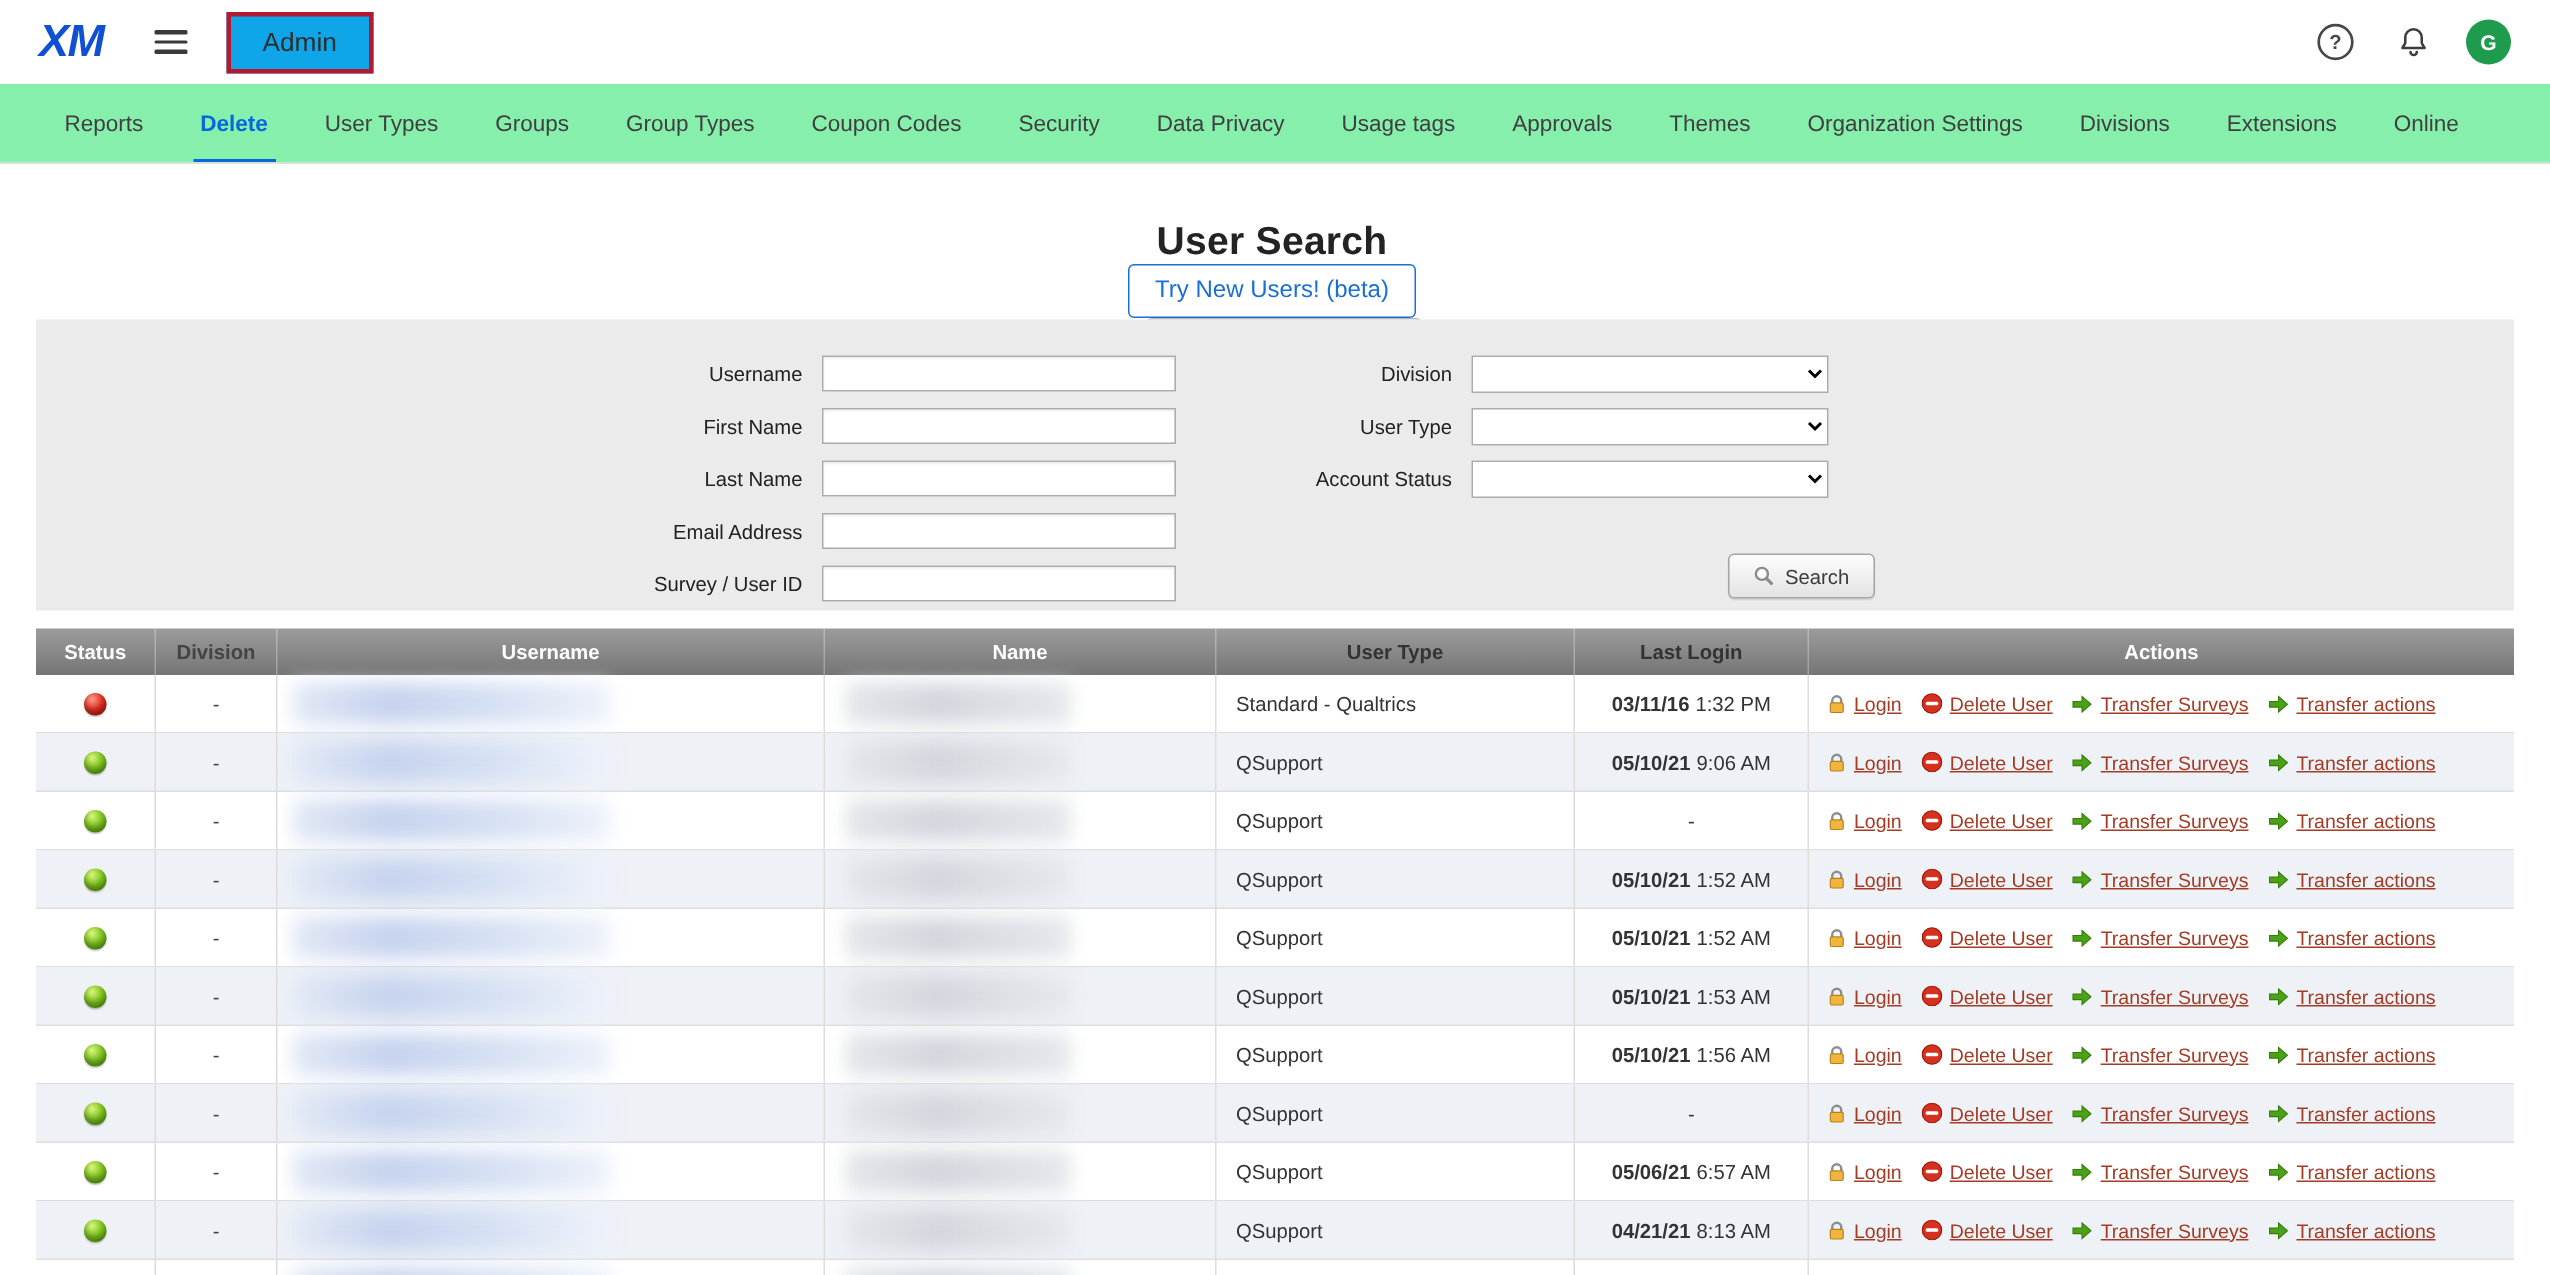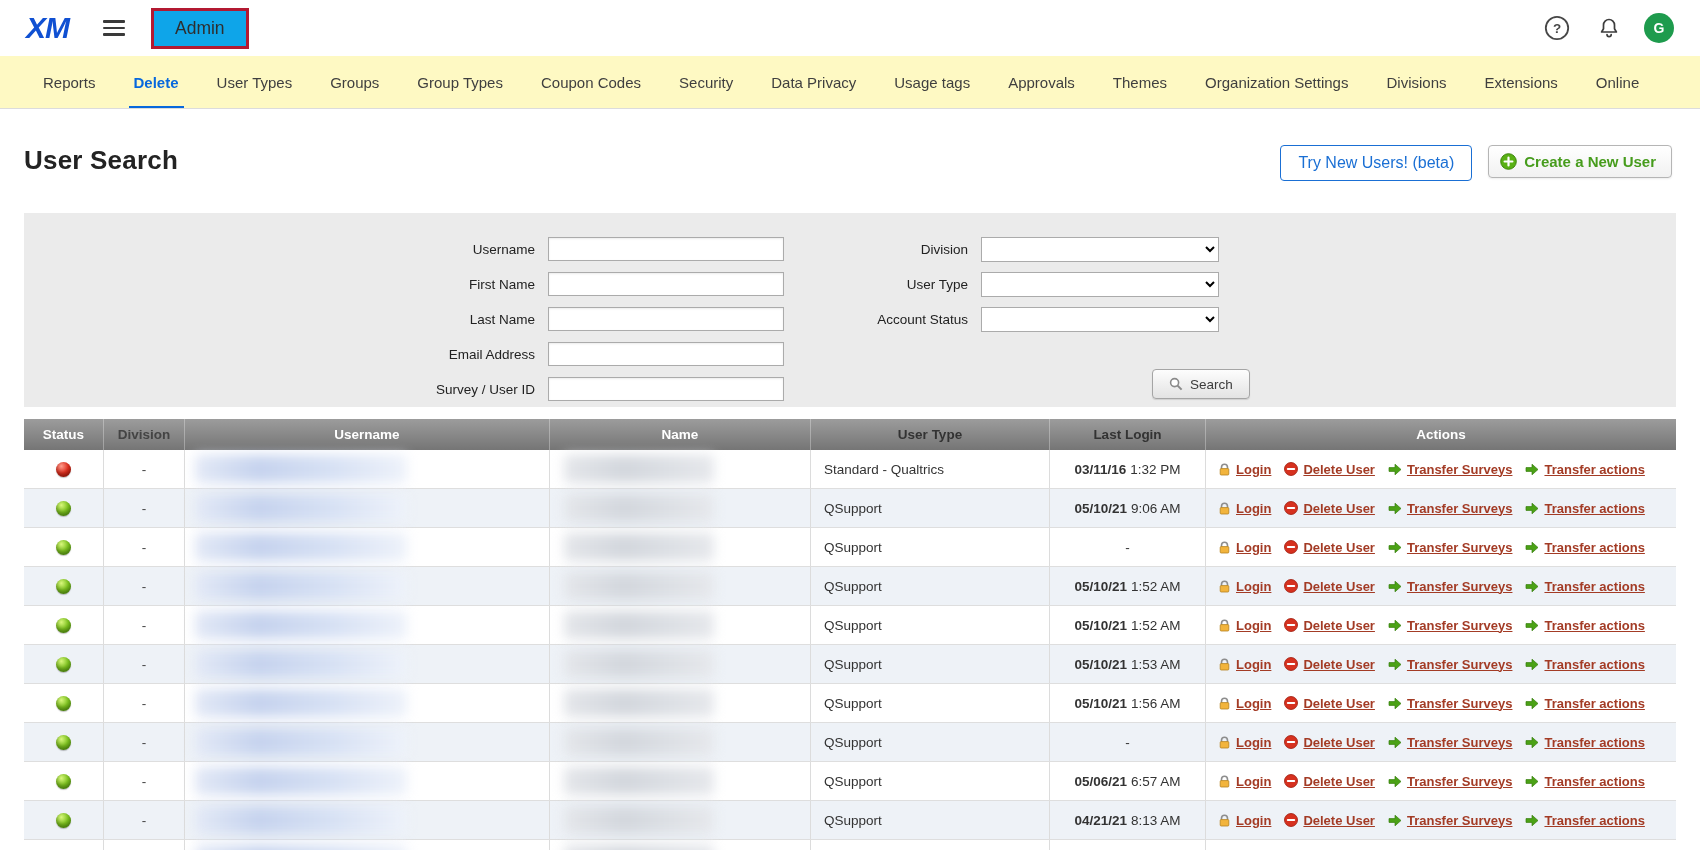--- a/index.html
+++ b/index.html
@@ -9,27 +9,27 @@
   .topbar{height:56px;display:flex;align-items:center;padding:0 26px;background:#fff;}
   .logo{font-size:30px;font-weight:900;font-style:italic;color:#1050d2;letter-spacing:-1px;margin-right:34px;cursor:pointer;}
   .hamburger{width:22px;display:flex;flex-direction:column;gap:4px;margin-right:26px;cursor:pointer;}
   .hamburger span{display:block;height:2.5px;background:#3a3a3a;border-radius:1px;}
   .admin-box{border:3px solid #b31931;padding:7px 21px;font-size:17.5px;color:#2e2e2e;background:#0ea5e9;}
   .topbar-spacer{flex:1;}
   .topbar-icon{width:34px;height:34px;display:flex;align-items:center;justify-content:center;margin-left:18px;cursor:pointer;}
   .avatar{width:30px;height:30px;border-radius:50%;background:#1e9b4d;color:#fff;font-size:14px;font-weight:700;display:flex;align-items:center;justify-content:center;margin-left:18px;cursor:pointer;}
 
   
-  .nav{height:52px;display:flex;align-items:stretch;padding:0 10px 0 24px;border-bottom:1px solid #dcdcdc;background:#fef9c3;white-space:nowrap;overflow:hidden;}
+  .nav{height:52px;display:flex;align-items:stretch;padding:0 10px 0 24px;border-bottom:1px solid #dcdcdc;background:#86efac;white-space:nowrap;overflow:hidden;}
   .nav-item{padding:0 19px;font-size:15px;color:#3f3f3f;display:flex;align-items:center;position:relative;cursor:pointer;}
   .nav-item.active{color:#0768dd;font-weight:700;}
   .nav-item.active::after{content:"";position:absolute;left:14px;right:14px;bottom:-1px;height:3px;background:#0768dd;}
 
   
-  .page-header{margin-top:36px;height:44px;display:flex;align-items:flex-start;padding:0 28px 0 24px;}
+  .page-header{margin-top:36px;height:44px;display:flex;align-items:center;padding:0 28px 0 24px;flex-direction:column;}
   .page-title{font-size:26px;font-weight:700;color:#232323;letter-spacing:.2px;}
   .header-spacer{flex:1;}
   .btn-beta{border:1px solid #1a6fd4;color:#1a6fd4;background:#fff;font-size:16px;padding:8px 17px;border-radius:4px;cursor:pointer;font-family:inherit;}
   .btn-create{margin-left:16px;border:1px solid #b5b5b5;background:linear-gradient(#ffffff,#f1f1f1);color:#469c1c;font-weight:700;font-size:15px;padding:7px 15px 7px 11px;border-radius:4px;display:flex;align-items:center;gap:7px;cursor:pointer;box-shadow:0 1px 2px rgba(0,0,0,.08);font-family:inherit;}
 
   
   .form-panel{position:relative;margin:24px 24px 0;height:194px;background:#ebebeb;box-sizing:border-box;}
   .form-col{position:absolute;top:24px;}
   .form-left{left:0;}
   .form-right{left:720px;}
@@ -42,21 +42,21 @@
   .search-btn{position:absolute;left:1128px;top:156px;height:30px;display:flex;align-items:center;gap:7px;border:1px solid #a5a5a5;border-radius:4px;background:linear-gradient(#fdfdfd,#e3e3e3);padding:12px 16px;font-size:13.5px;color:#3c3c3c;cursor:pointer;box-shadow:0 1px 1px rgba(0,0,0,.12);font-family:inherit;}
 
   
   .table{margin:12px 24px 0;}
   .thead{display:flex;height:31px;background:linear-gradient(#9c9c9c,#757575);color:#fff;font-size:13.5px;font-weight:700;align-items:center;}
   .th{display:flex;align-items:center;justify-content:center;height:100%;box-sizing:border-box;border-right:1px solid rgba(255,255,255,.3);}
   .th:last-child{border-right:none;}
   .trow{display:flex;height:38px;align-items:center;background:#fff;font-size:13.5px;border-bottom:1px solid #dedede;}
   .trow.alt{background:#eef2f7;}
   .td{height:100%;display:flex;align-items:center;box-sizing:border-box;border-right:1px solid #dcdcdc;}
-  .td:last-child{border-right:none;font-weight:bold;}
+  .td:last-child{border-right:none;}
   .c-status{width:80px;justify-content:center;}
   .c-division{width:81px;justify-content:center;color:#444;}
   .c-username{width:365px;}
   .c-name{width:261px;}
   .c-usertype{width:239px;padding-left:13px;color:#333;}
   .c-lastlogin{width:156px;justify-content:center;color:#333;}
   .c-lastlogin b{margin-right:4px;}
   .c-actions{width:470px;padding-left:12px;gap:13px;}
   .orb{width:15px;height:15px;border-radius:50%;box-shadow:inset 0 -3px 4px rgba(0,0,0,.3),0 1px 1px rgba(0,0,0,.25);}
   .orb.green{background:radial-gradient(circle at 35% 28%,#d9f77d,#7ec320 48%,#4c9608);}

